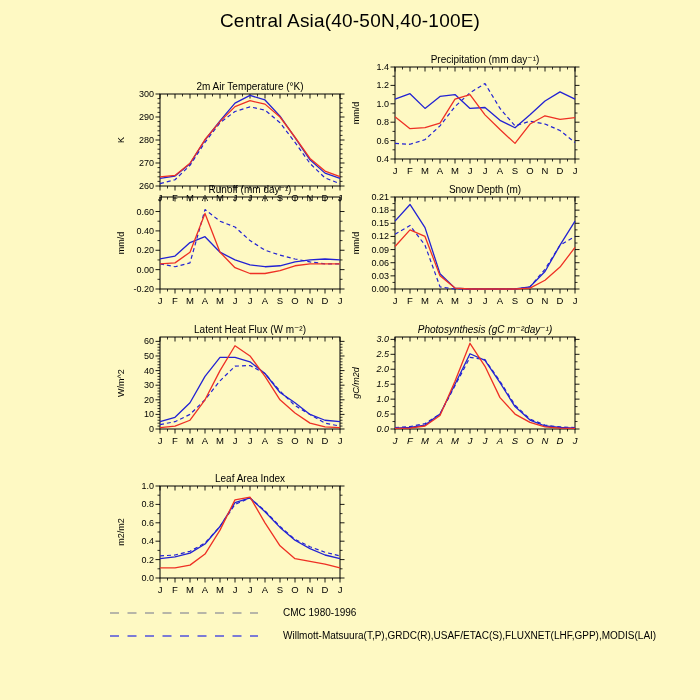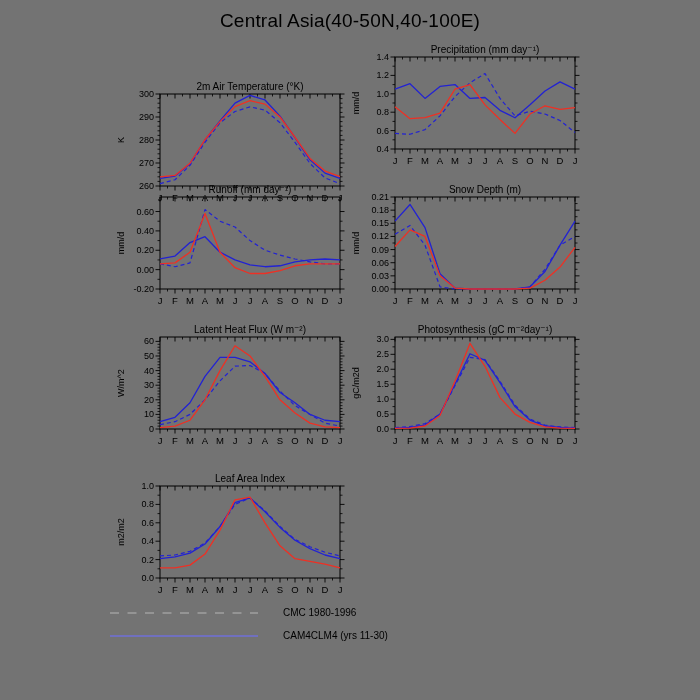--- a/index.html
+++ b/index.html
@@ -1,26 +1,26 @@
 <!DOCTYPE html>
 <html><head>
 <meta charset="utf-8">
 <style>
   html,body{margin:0;padding:0;background:#fff;}
-  #canvas{position:relative;width:700px;height:700px;background:#737373;overflow:hidden;
+  #canvas{position:relative;width:700px;height:700px;background:#fef9c3;overflow:hidden;
           font-family:"Liberation Sans","DejaVu Sans",sans-serif;color:#000;}
   .main-title{position:absolute;top:10px;left:0;width:700px;text-align:center;
               font-size:19px;letter-spacing:0.2px;}
   .chart-slot{position:absolute;width:250px;height:132px;}
   .pos0{left:103px;top:43px;margin-top:37px;}
-  .pos1{left:338px;top:43px;}
+  .pos1{left:338px;top:53px;}
   .pos2{left:103px;top:183px;text-align:right;}
   .pos3{left:338px;top:183px;text-decoration:underline;}
   .pos4{left:103px;top:323px;text-decoration:underline;}
-  .pos5{left:338px;top:323px;}
+  .pos5{left:338px;top:323px;font-style:italic;}
   .pos6{left:103px;top:472px;}
   svg text{fill:#000;font-family:"Liberation Sans","DejaVu Sans",sans-serif;}
   .legend{position:absolute;left:110px;top:601px;}
   .legend-row{display:flex;align-items:center;height:23px;}
   .legend-row svg{width:148px;height:10px;flex:0 0 148px;}
   .legend-label{margin-left:25px;font-size:10px;white-space:nowrap;}
 </style>
 </head>
 <body>
 
@@ -793,18 +793,18 @@
 
   <div class="legend">
     <div class="legend-row">
       <svg>
           <line x1="0" y1="5" x2="148" y2="5" stroke="#a0a0a0" stroke-dasharray="9 8.5" stroke-width="1.6"></line>
         </svg>
       <span class="legend-label">CMC 1980-1996</span>
     </div>
     <div class="legend-row">
       <svg>
-          <line x1="0" y1="5" x2="148" y2="5" stroke="#6f6fd8" stroke-width="1.3"></line>
+          <line x1="0" y1="5" x2="148" y2="5" stroke="#5252dd" stroke-dasharray="9 8.5" stroke-width="1.6"></line>
         </svg>
-      <span class="legend-label">CAM4CLM4 (yrs 11-30)</span>
+      <span class="legend-label">Willmott-Matsuura(T,P),GRDC(R),USAF/ETAC(S),FLUXNET(LHF,GPP),MODIS(LAI)</span>
     </div>
   </div>
 </div>
 
 </body></html>

